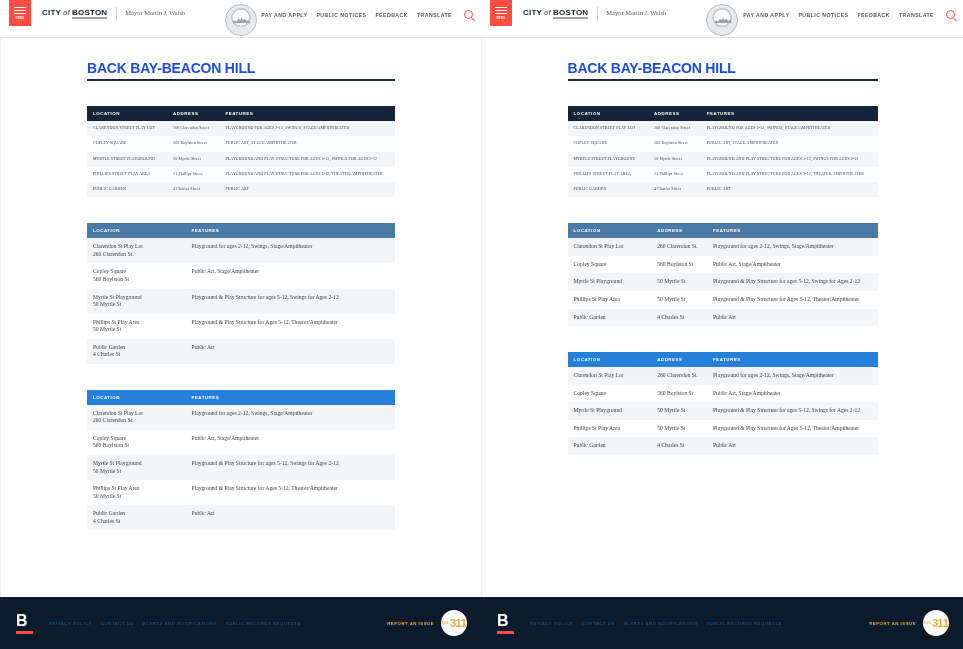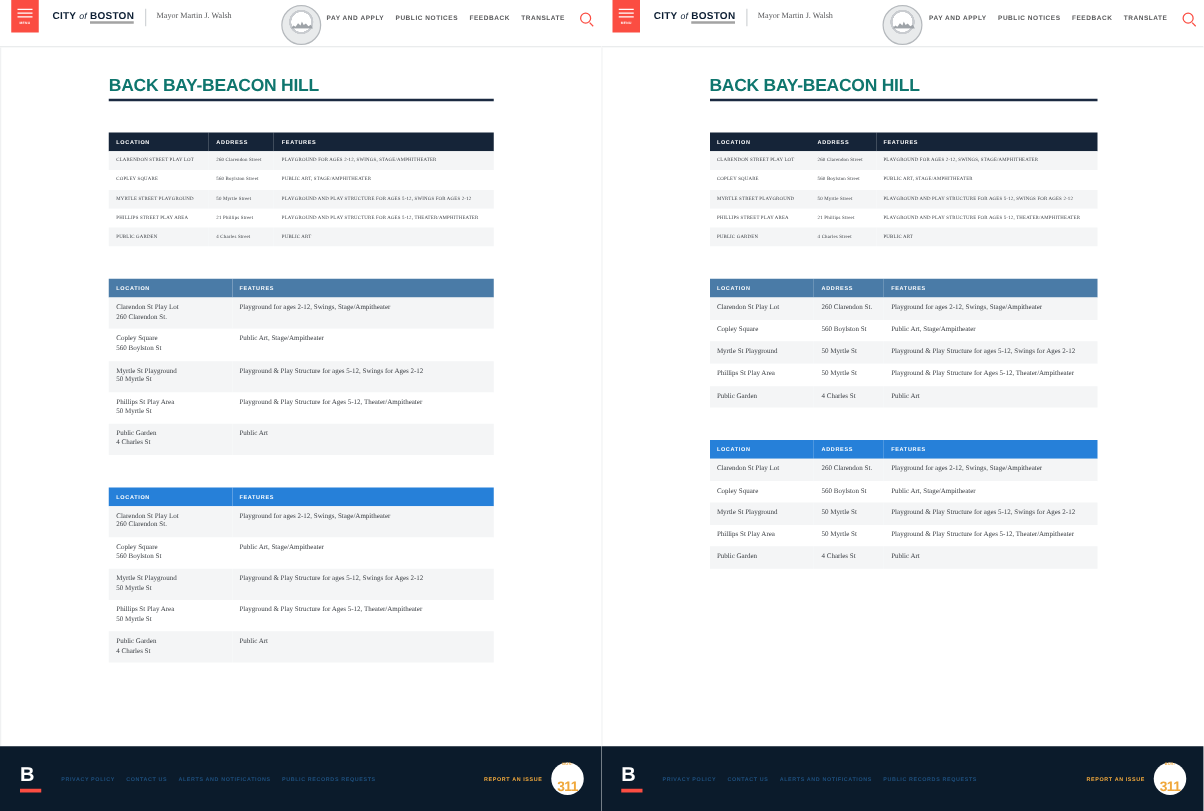--- a/index.html
+++ b/index.html
@@ -110,21 +110,21 @@
     position: relative;
   }
   .content {
     padding: 22px 0 0 0;
     margin: 0 auto;
     width: 308px;
   }
   .panel-right .content { width: 310px; }
 
   .page-title {
-    font-size: 14px; font-weight: bold; color: #0f766e;
+    font-size: 14px; font-weight: bold; color: #1d4ed8;
     letter-spacing: -0.2px; padding-bottom: 3px;
   }
   .title-rule { height: 2px; background: #1b2a41; margin-bottom: 25px; }
 
   
   table {
     width: 100%; border-collapse: collapse;
     table-layout: fixed; margin-bottom: 26px;
     background: #ffffff;
   }
@@ -197,22 +197,22 @@
     letter-spacing: .5px; font-weight: 700; white-space: nowrap;
   }
   .report {
     margin-left: auto;
     font-size: 4.3px; color: #f0a83c; letter-spacing: .5px;
     font-weight: 700; white-space: nowrap; text-decoration: none;
   }
   .badge311 {
     width: 26px; height: 26px; border-radius: 50%;
     background: #ffffff; margin-left: 7px;
-    display: flex; flex-direction: column;
-    align-items: center; justify-content: space-between;
+    display: flex; flex-direction: row;
+    align-items: center; justify-content: center;
     flex: 0 0 auto; cursor: pointer;
   }
   .badge311 .bos { font-size: 3px; color: #f0a83c; font-weight: bold; letter-spacing: .2px; line-height:3px;}
   .badge311 .num { font-size: 11px; color: #f0a83c; font-weight: bold; line-height: 11px; letter-spacing: -.4px;}
 </style>
 </head>
 <body>
 
 <div class="stage">
 

